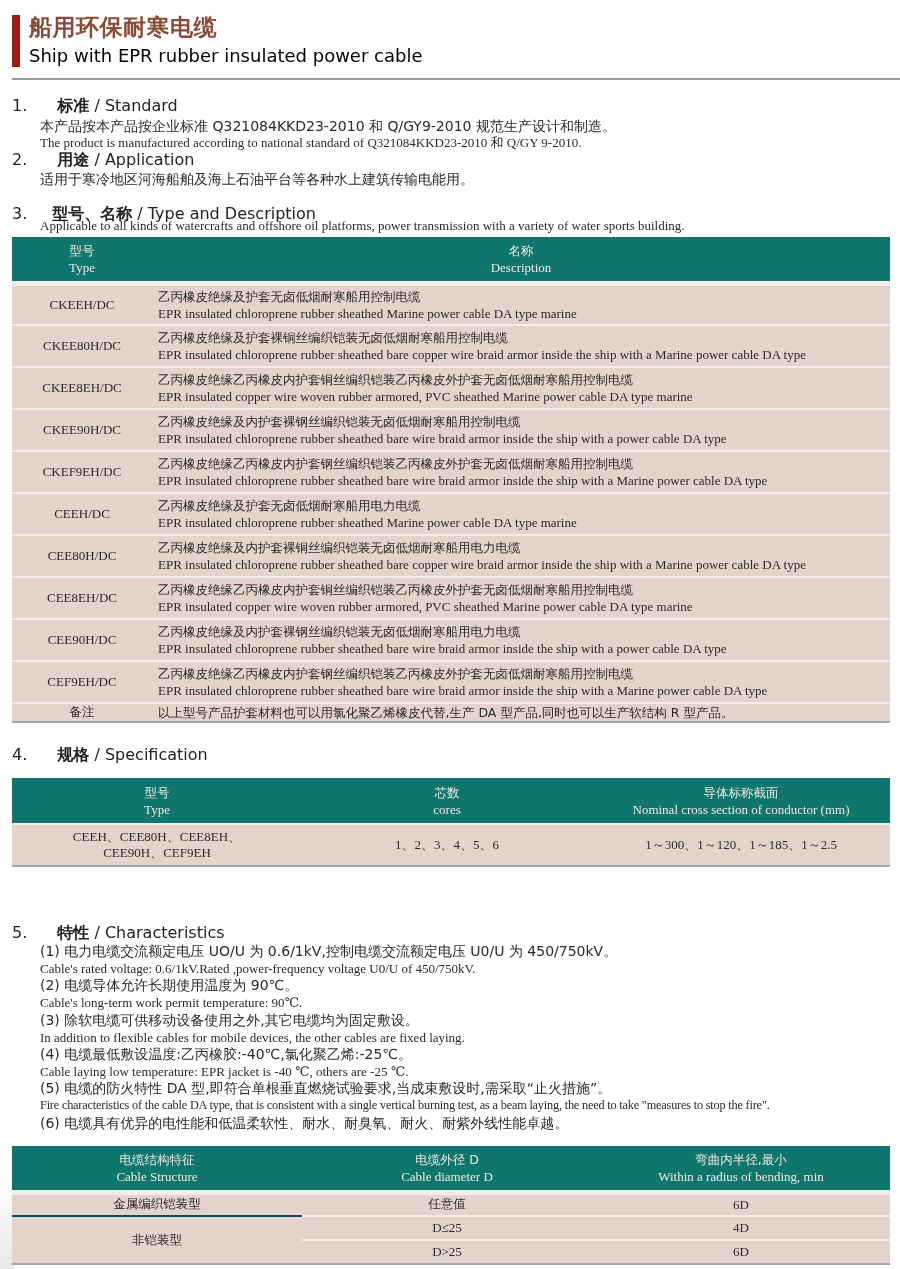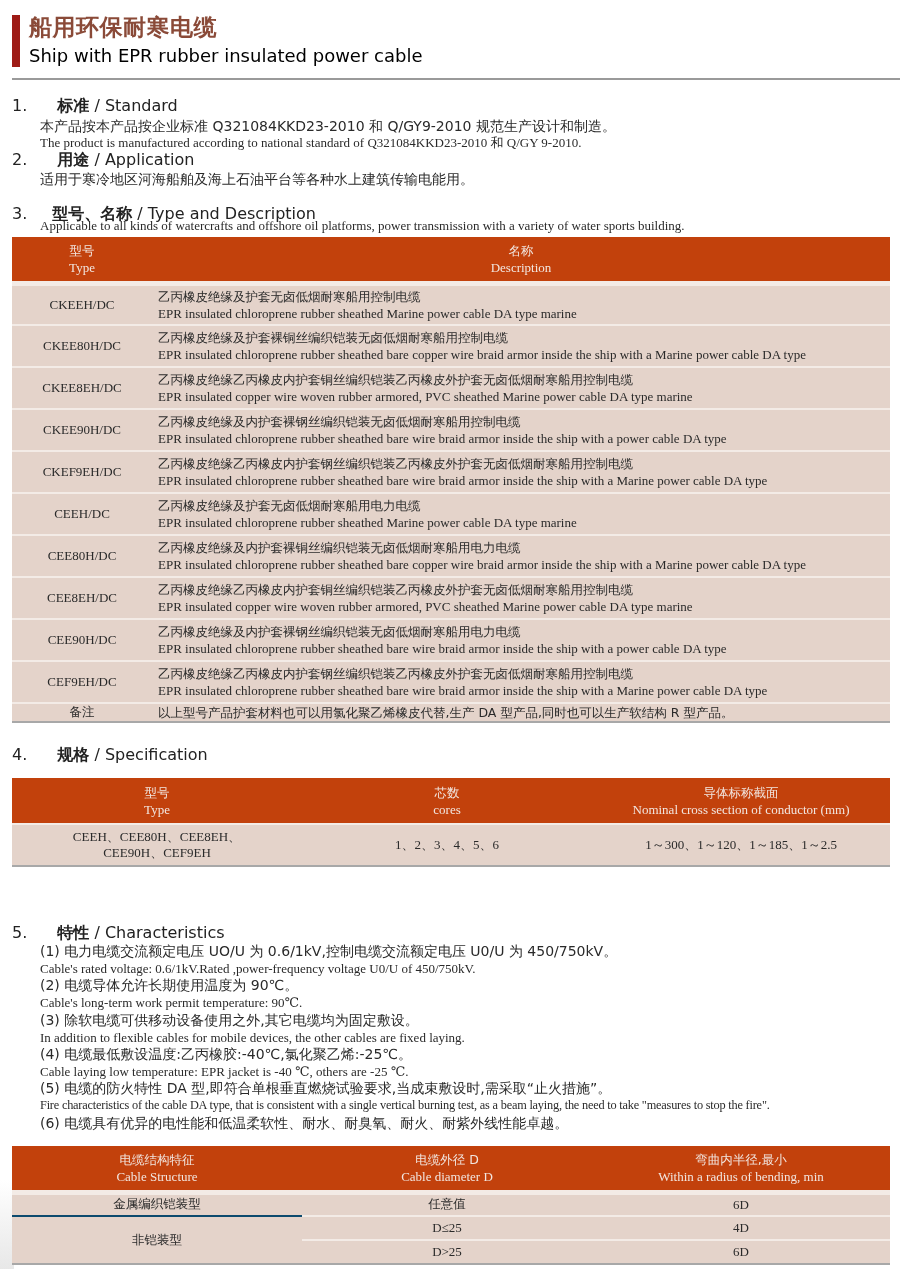--- a/index.html
+++ b/index.html
@@ -12,21 +12,21 @@
   .header .en-title { position: absolute; left: 17px; top: 33px; font-size: 18px; color: #000000; font-family: "DejaVu Sans", sans-serif; }
   .header-rule { position: absolute; left: 12px; top: 78px; width: 888px; height: 2px; background: #9a9a9a; }
 
   .sec-title { position: absolute; left: 12px; font-size: 16px; color: #222; font-family: "DejaVu Sans", sans-serif; white-space: nowrap; }
   .sec-title b { font-weight: bold; margin-left: 25px; }
   .para { position: absolute; left: 40px; font-size: 13px; white-space: nowrap; color: #2a2a2a; }
   .para.cn { font-family: "DejaVu Sans", sans-serif; font-size: 14px; }
   .para.en { font-family: "Liberation Serif", "DejaVu Serif", serif; font-size: 13px; }
 
   table { position: absolute; left: 12px; width: 878px; border-collapse: collapse; table-layout: fixed; }
-  th { background: #c2410c; color: #f2e6e0; font-weight: normal; text-align: center; vertical-align: middle; line-height: 17px; }
+  th { background: #0f766e; color: #f2e6e0; font-weight: normal; text-align: center; vertical-align: middle; line-height: 17px; }
   th .cn { font-family: "DejaVu Sans", sans-serif; font-size: 12.5px; display: block; }
   th .en { font-family: "Liberation Serif", serif; font-size: 13px; display: block; }
   td { background: #e4d3ca; border-top: 2px solid #f3ebe6; vertical-align: middle; color: #2a2a2a; }
   tr.first td { border-top: 5px solid #f3ebe6; }
   td.type { text-align: center; font-family: "Liberation Serif", serif; font-size: 13px; }
   td.desc { padding-left: 6px; line-height: 17px; }
   td.desc .cn { font-family: "DejaVu Sans", sans-serif; font-size: 12.5px; display: block; white-space: nowrap; }
   td.desc .en { font-family: "Liberation Serif", serif; font-size: 13px; display: block; white-space: nowrap; }
   td.c { text-align: center; font-family: "Liberation Serif", serif; font-size: 13px; line-height: 16px; }
   td.cnc { text-align: center; font-family: "DejaVu Sans", sans-serif; font-size: 12.5px; }

